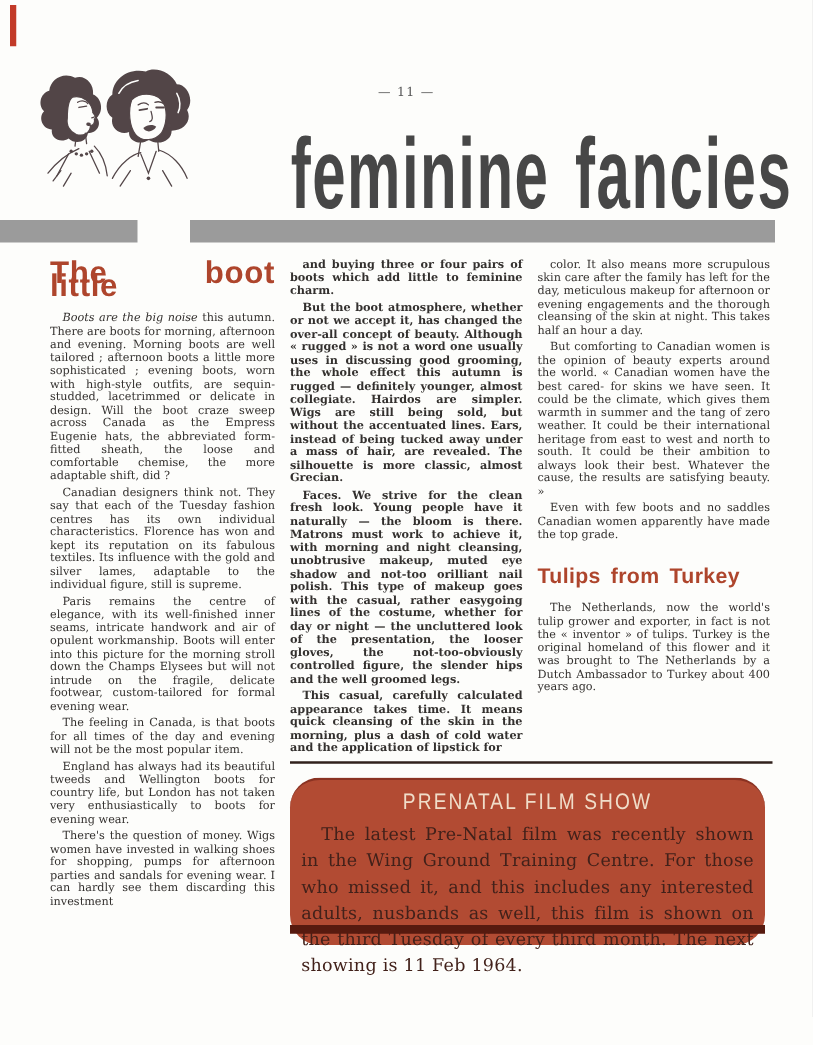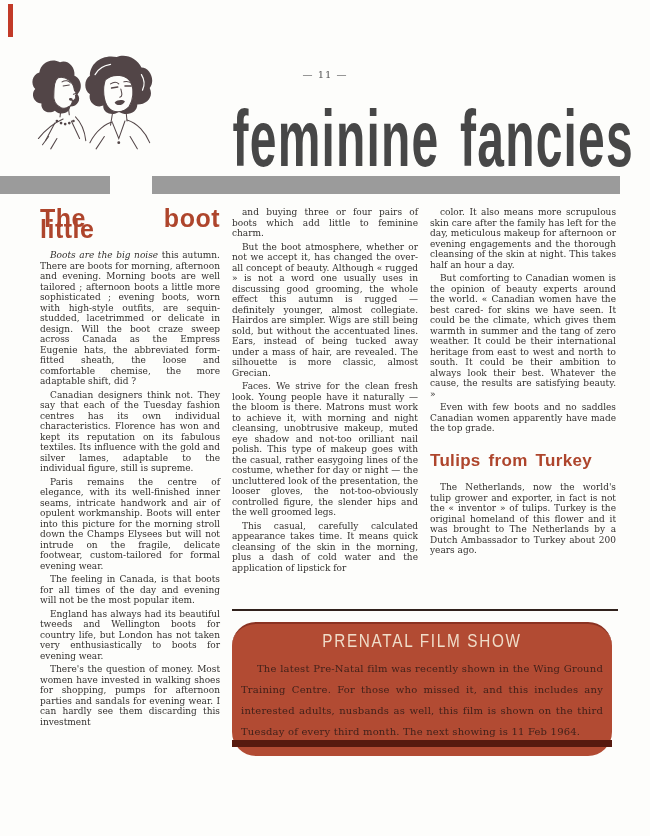--- a/index.html
+++ b/index.html
@@ -15,41 +15,41 @@
     font-family:"Liberation Sans", sans-serif;font-weight:700;font-size:80px;line-height:1;
     letter-spacing:2px;word-spacing:10px;color:#474747;
     transform:scaleX(0.60);transform-origin:100% 0;}
   .bar{position:absolute;top:176px;height:18px;background:#9b9b9b;}
   .bar-left{left:0;width:110px;}
   .bar-right{left:152px;width:468px;}
   .illu{position:absolute;left:26px;top:54px;width:134px;height:132px;}
   .col{position:absolute;top:207px;font-size:9px;line-height:10.5px;text-align:justify;}
   .col p{margin:0 0 3px 0;text-indent:10px;}
   .col1{left:40px;width:180px;}
-  .col2{left:232px;width:186px;}
+  .col2{left:232px;width:186px;font-weight:bold;}
   .col3{left:430px;width:186px;}
   .h-red{
     font-family:"Liberation Sans", sans-serif;font-weight:700;color:#ae452c;
     margin:0;text-indent:0;
   }
   .h-boot{font-size:25px;letter-spacing:0.5px;word-spacing:5px;padding-top:6px;margin-bottom:16px;}
   .h-tulips{font-size:17px;letter-spacing:0.3px;word-spacing:3px;margin-top:22px;margin-bottom:16px;}
   .lead-italic{font-style:italic;}
   .divider-rule{position:absolute;left:232px;top:609px;width:386px;height:2px;background:#31211c;}
   .film-box{
     position:absolute;left:232px;top:622px;width:380px;height:134px;
     background:#b24b33;border-top:2px solid #8a3222;box-sizing:border-box;border-radius:24px;
   }
   .film-box h2{
     margin:7px 0 6px 0;text-align:center;
     font-family:"Liberation Sans", sans-serif;font-weight:400;font-size:18px;
     letter-spacing:2px;color:#f0ddc9;transform:scaleX(0.85);transform-origin:50% 50%;
   }
   .film-box .boxbody{
-    margin:0 9px;font-size:10px;line-height:21px;text-align:justify;
+    margin:0 9px;font-size:14px;line-height:21px;text-align:justify;
     text-indent:16px;color:#42211a;letter-spacing:0.2px;
   }
   .box-band{position:absolute;left:0;right:0;bottom:9px;height:7px;background:#571a0f;}
 </style>
 </head>
 <body>
 
 <div class="page">
 
   <div class="corner-dash"></div>
@@ -96,36 +96,36 @@
   <div class="bar bar-left"></div>
   <div class="bar bar-right"></div>
 
   <div class="col col1">
     <h1 class="h-red h-boot">The boot little</h1>
     <p><span class="lead-italic">Boots are the big noise</span><span> this autumn. There are boots for morning, afternoon and evening. Morning boots are well tailored ; afternoon boots a little more sophisticated ; evening boots, worn with high-style outfits, are sequin-studded, lacetrimmed or delicate in design. Will the boot craze sweep across Canada as the Empress Eugenie hats, the abbreviated form-fitted sheath, the loose and comfortable chemise, the more adaptable shift, did ?</span></p>
     <p>Canadian designers think not. They say that each of the Tuesday fashion centres has its own individual characteristics. Florence has won and kept its reputation on its fabulous textiles. Its influence with the gold and silver lames, adaptable to the individual figure, still is supreme.</p>
     <p>Paris remains the centre of elegance, with its well-finished inner seams, intricate handwork and air of opulent workmanship. Boots will enter into this picture for the morning stroll down the Champs Elysees but will not intrude on the fragile, delicate footwear, custom-tailored for formal evening wear.</p>
     <p>The feeling in Canada, is that boots for all times of the day and evening will not be the most popular item.</p>
     <p>England has always had its beautiful tweeds and Wellington boots for country life, but London has not taken very enthusiastically to boots for evening wear.</p>
-    <p>There's the question of money. Most women have invested in walking shoes for shopping, pumps for afternoon parties and sandals for evening wear. I can hardly see them discarding this investment</p>
+    <p>There's the question of money. Wigs women have invested in walking shoes for shopping, pumps for afternoon parties and sandals for evening wear. I can hardly see them discarding this investment</p>
   </div>
 
   <div class="col col2">
     <p>and buying three or four pairs of boots which add little to feminine charm.</p>
     <p>But the boot atmosphere, whether or not we accept it, has changed the over-all concept of beauty. Although « rugged » is not a word one usually uses in discussing good grooming, the whole effect this autumn is rugged — definitely younger, almost collegiate. Hairdos are simpler. Wigs are still being sold, but without the accentuated lines. Ears, instead of being tucked away under a mass of hair, are revealed. The silhouette is more classic, almost Grecian.</p>
     <p>Faces. We strive for the clean fresh look. Young people have it naturally — the bloom is there. Matrons must work to achieve it, with morning and night cleansing, unobtrusive makeup, muted eye shadow and not-too orilliant nail polish. This type of makeup goes with the casual, rather easygoing lines of the costume, whether for day or night — the uncluttered look of the presentation, the looser gloves, the not-too-obviously controlled figure, the slender hips and the well groomed legs.</p>
     <p>This casual, carefully calculated appearance takes time. It means quick cleansing of the skin in the morning, plus a dash of cold water and the application of lipstick for</p>
   </div>
 
   <div class="col col3">
     <p>color. It also means more scrupulous skin care after the family has left for the day, meticulous makeup for afternoon or evening engagements and the thorough cleansing of the skin at night. This takes half an hour a day.</p>
     <p>But comforting to Canadian women is the opinion of beauty experts around the world. « Canadian women have the best cared- for skins we have seen. It could be the climate, which gives them warmth in summer and the tang of zero weather. It could be their international heritage from east to west and north to south. It could be their ambition to always look their best. Whatever the cause, the results are satisfying beauty. »</p>
     <p>Even with few boots and no saddles Canadian women apparently have made the top grade.</p>
     <h1 class="h-red h-tulips">Tulips from Turkey</h1>
-    <p>The Netherlands, now the world's tulip grower and exporter, in fact is not the « inventor » of tulips. Turkey is the original homeland of this flower and it was brought to The Netherlands by a Dutch Ambassador to Turkey about 200 years ago.</p>
+    <p>The Netherlands, now the world's tulip grower and exporter, in fact is not the « inventor » of tulips. Turkey is the original homeland of this flower and it was brought to The Netherlands by a Dutch Ambassador to Turkey about 400 years ago.</p>
   </div>
 
   <div class="divider-rule"></div>
 
   <div class="film-box">
     <h2>PRENATAL FILM SHOW</h2>
     <p class="boxbody">The latest Pre-Natal film was recently shown in the Wing Ground Training Centre. For those who missed it, and this includes any interested adults, nusbands as well, this film is shown on the third Tuesday of every third month. The next showing is 11 Feb 1964.</p>
     <div class="box-band"></div>
   </div>
 

